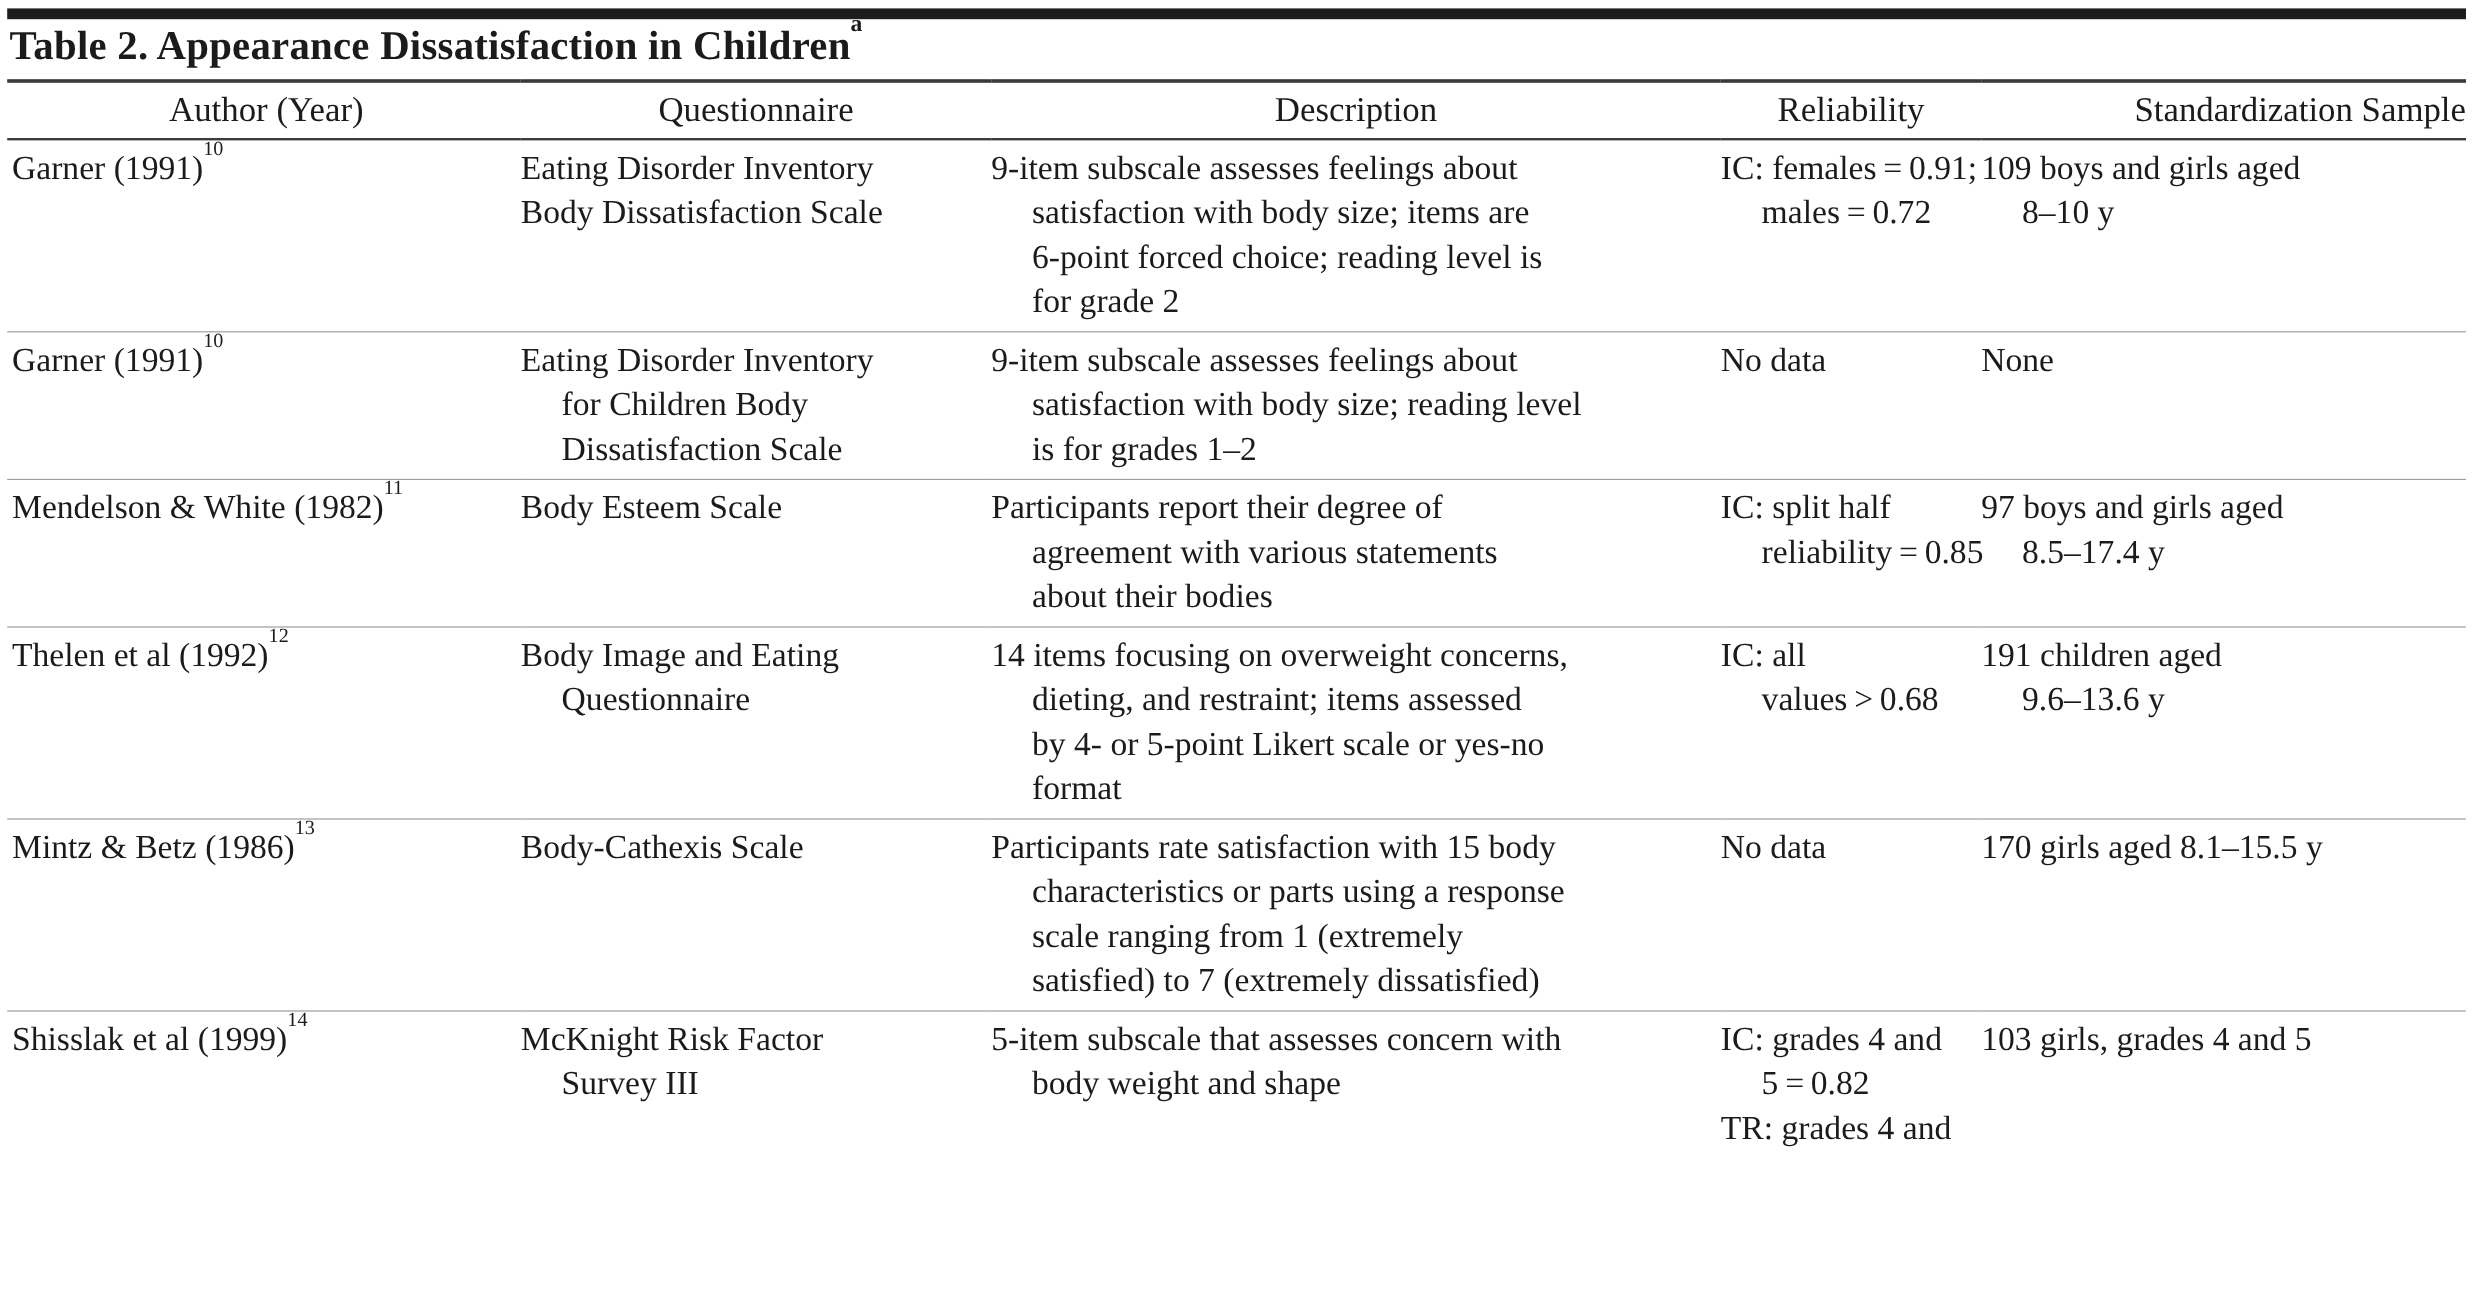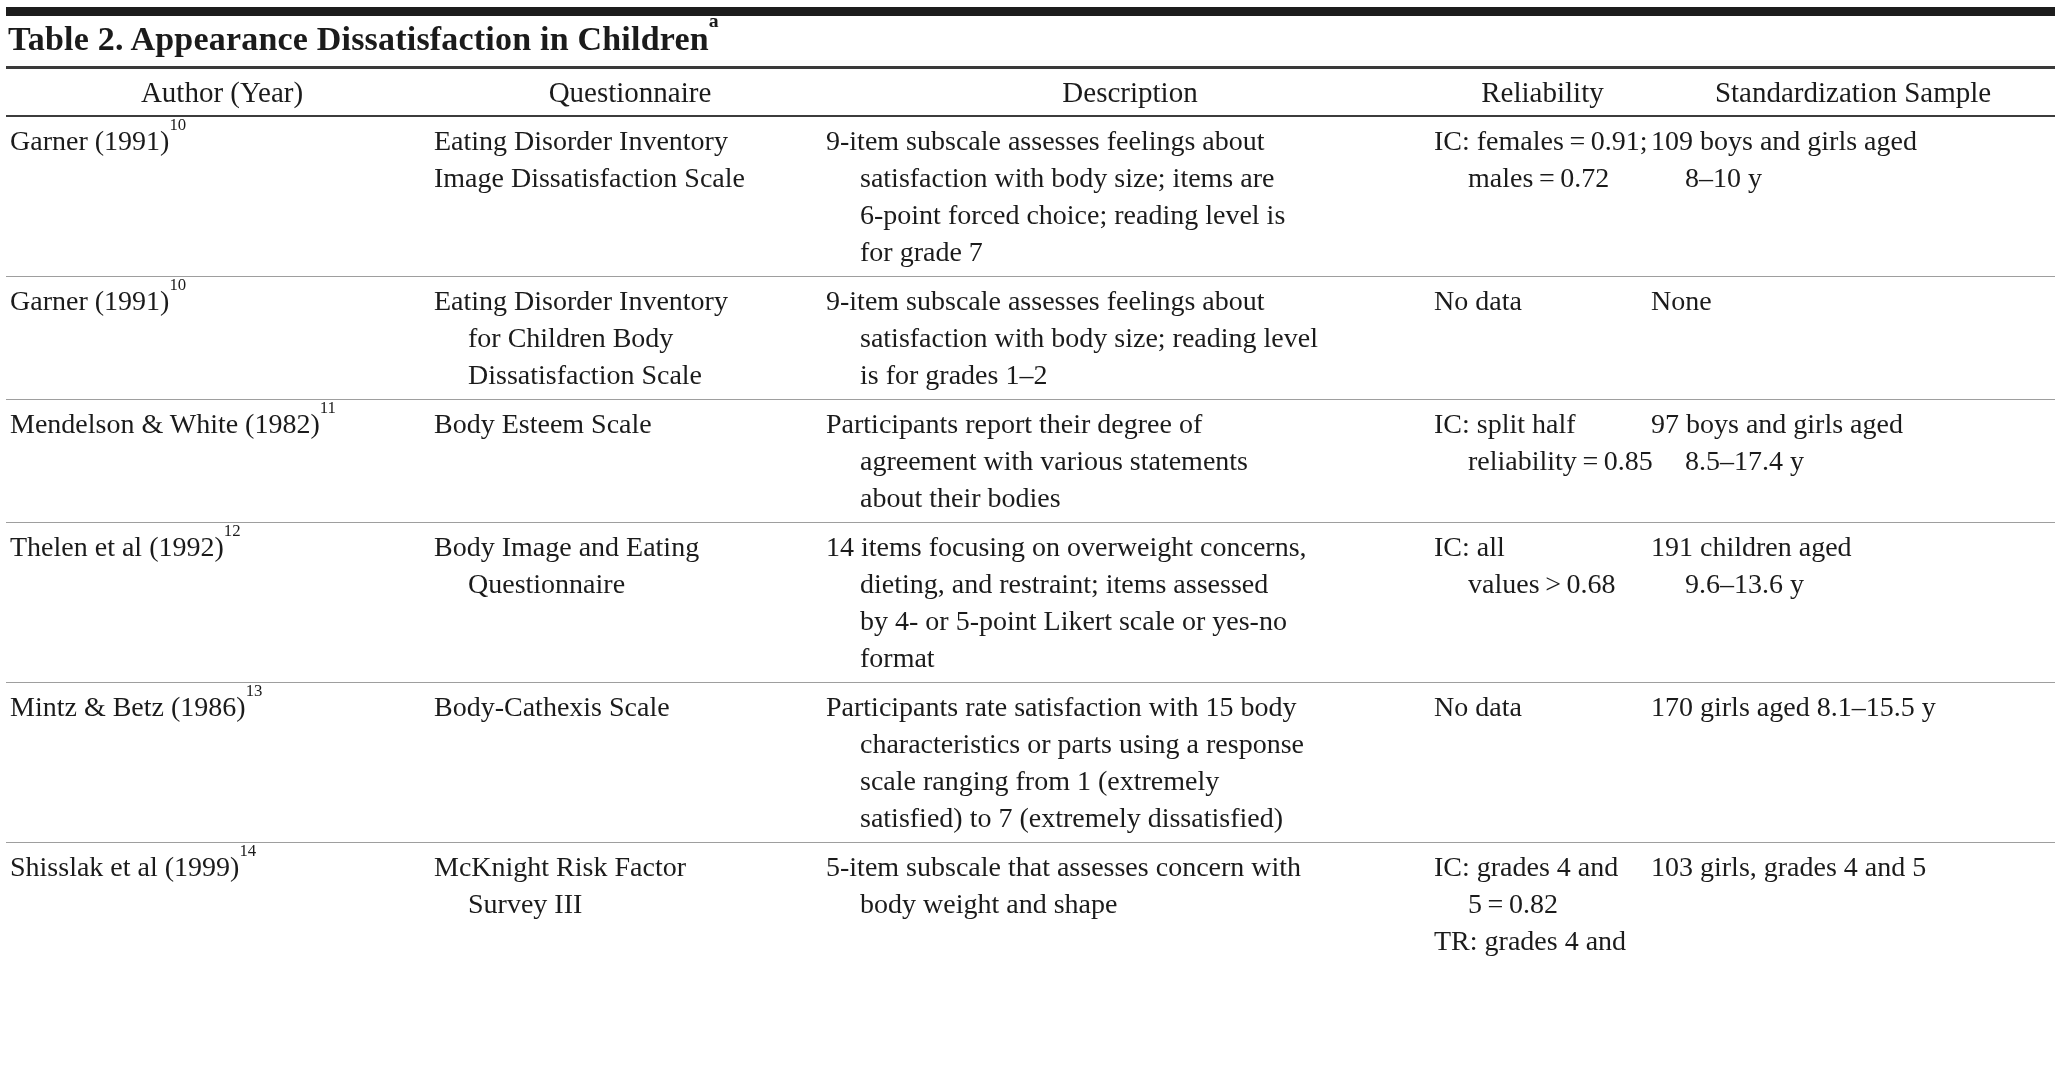--- a/index.html
+++ b/index.html
@@ -20,21 +20,21 @@
     border-collapse:collapse;table-layout:fixed;
     border-top:3px solid #3a3a3a;
   }
   col.c1{width:428px;} col.c2{width:392px;} col.c3{width:608px;} col.c4{width:217px;} col.c5{width:404px;}
   thead th{
     font-size:29px;font-weight:normal;text-align:center;
     padding:7px 0 6px 0;border-bottom:2px solid #3c3c3c;
     white-space:nowrap;
   }
   thead th.c1{text-align:center;padding-left:4px;}
-  thead th.c5{text-align:center;}
+  thead th.c5{text-align:right;}
   tbody tr{border-bottom:1.5px solid #9e9e9e;}
   tbody tr:last-child{border-bottom:3px solid #262626;}
   tbody td{
     font-size:28px;line-height:37px;vertical-align:top;
     padding:5px 6px 6px 0;
   }
   tbody td.c1{padding-left:4px;}
   .line{white-space:nowrap;}
   .line.ind{padding-left:34px;}
   sup.ref{font-size:0.6em;position:relative;top:-0.55em;line-height:0;}
@@ -66,27 +66,27 @@
           <th class="c3">Description</th>
           <th class="c4">Reliability</th>
           <th class="c5">Standardization Sample</th>
         </tr>
     </thead>
     <tbody id="table-body">
         <tr>
           <td class="c1"><span>Garner (1991)</span><sup class="ref">10</sup></td>
           <td class="c2">
             <div class="line">Eating Disorder Inventory</div>
-            <div class="line">Image Dissatisfaction Scale</div>
+            <div class="line">Body Dissatisfaction Scale</div>
           </td>
           <td class="c3">
             <div class="line">9-item subscale assesses feelings about</div>
             <div class="line ind">satisfaction with body size; items are</div>
             <div class="line ind">6-point forced choice; reading level is</div>
-            <div class="line ind">for grade 7</div>
+            <div class="line ind">for grade 2</div>
           </td>
           <td class="c4">
             <div class="line">IC: females = 0.91;</div>
             <div class="line ind">males = 0.72</div>
           </td>
           <td class="c5">
             <div class="line">109 boys and girls aged</div>
             <div class="line ind">8–10 y</div>
           </td>
         </tr>

